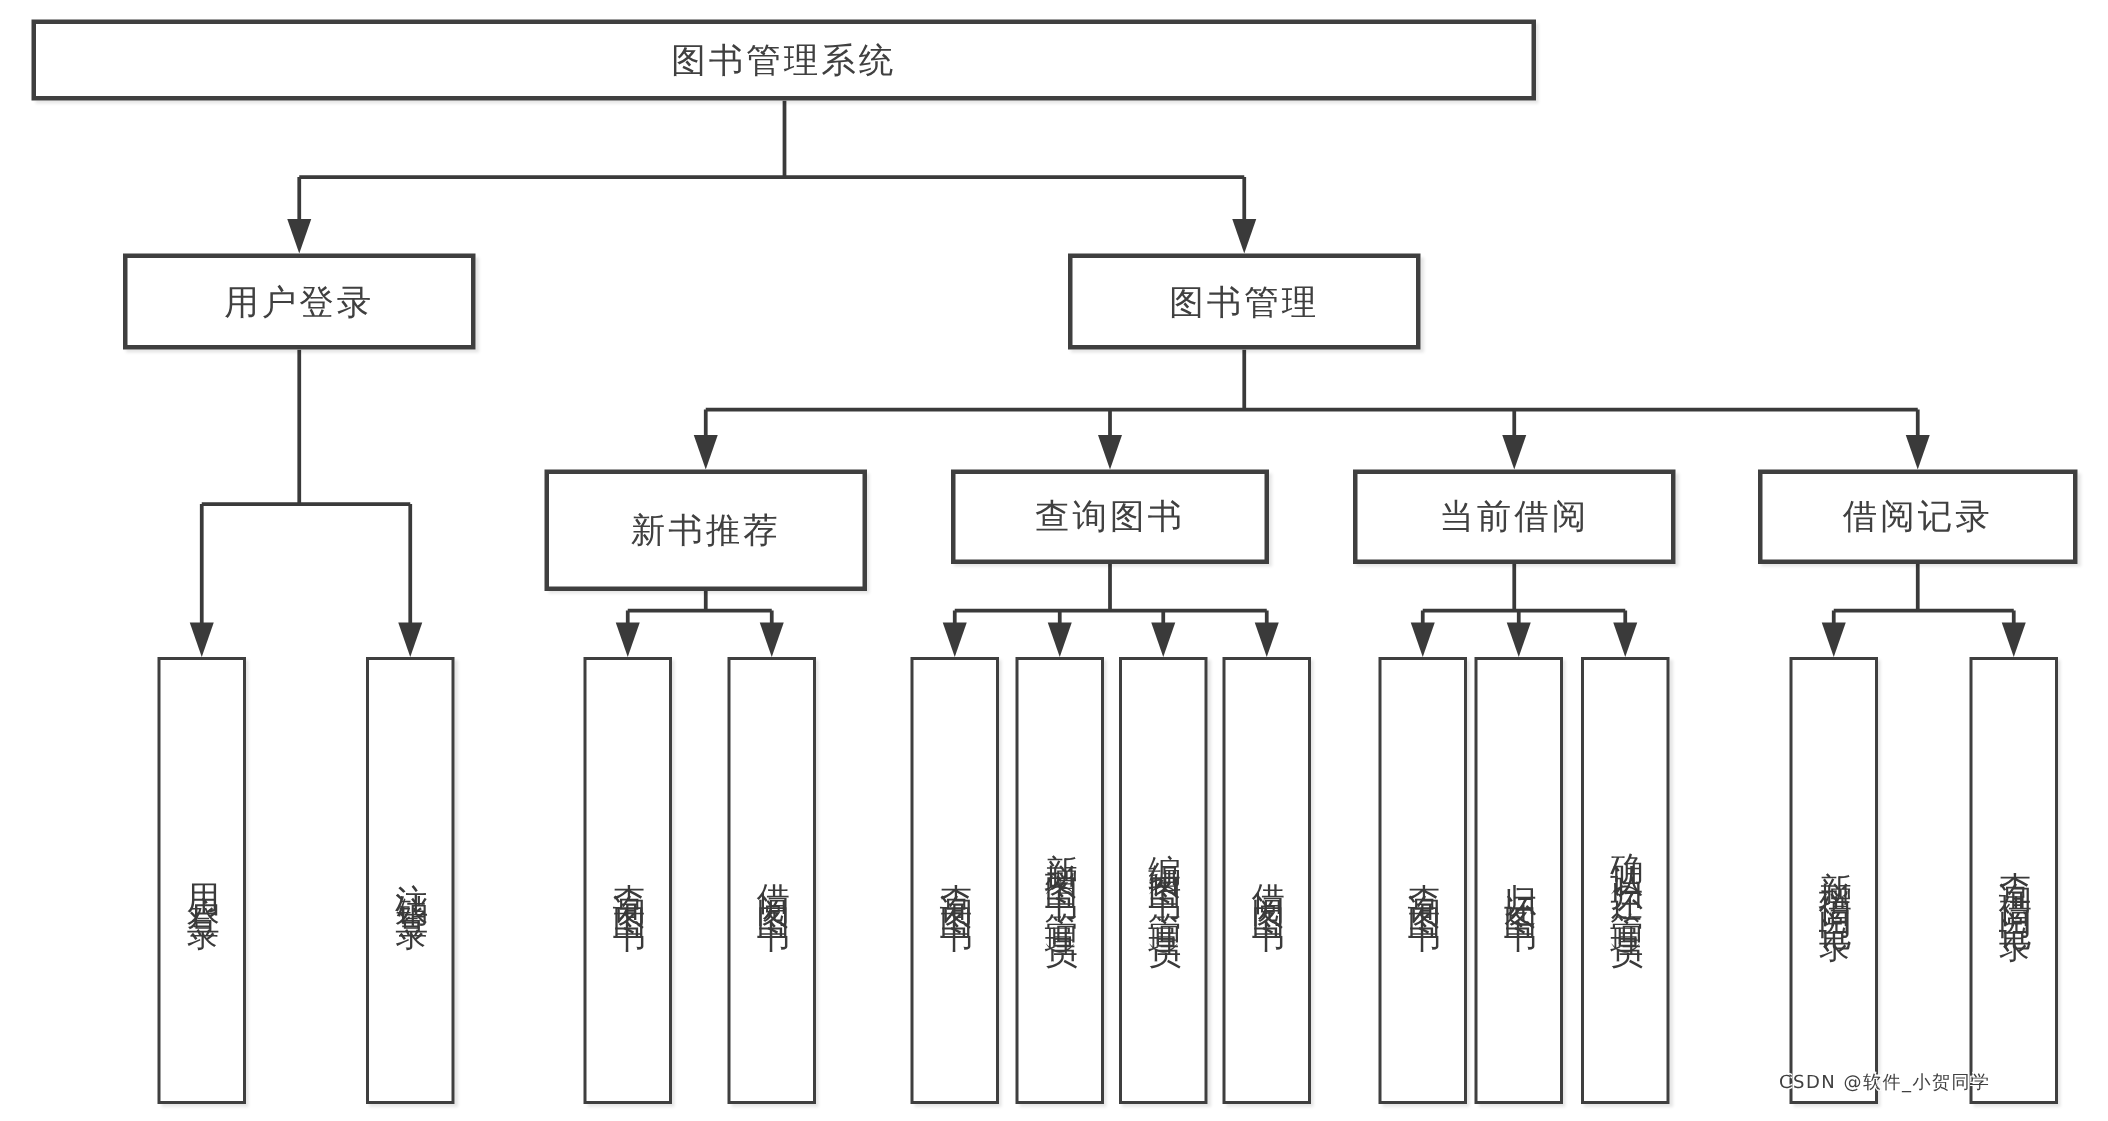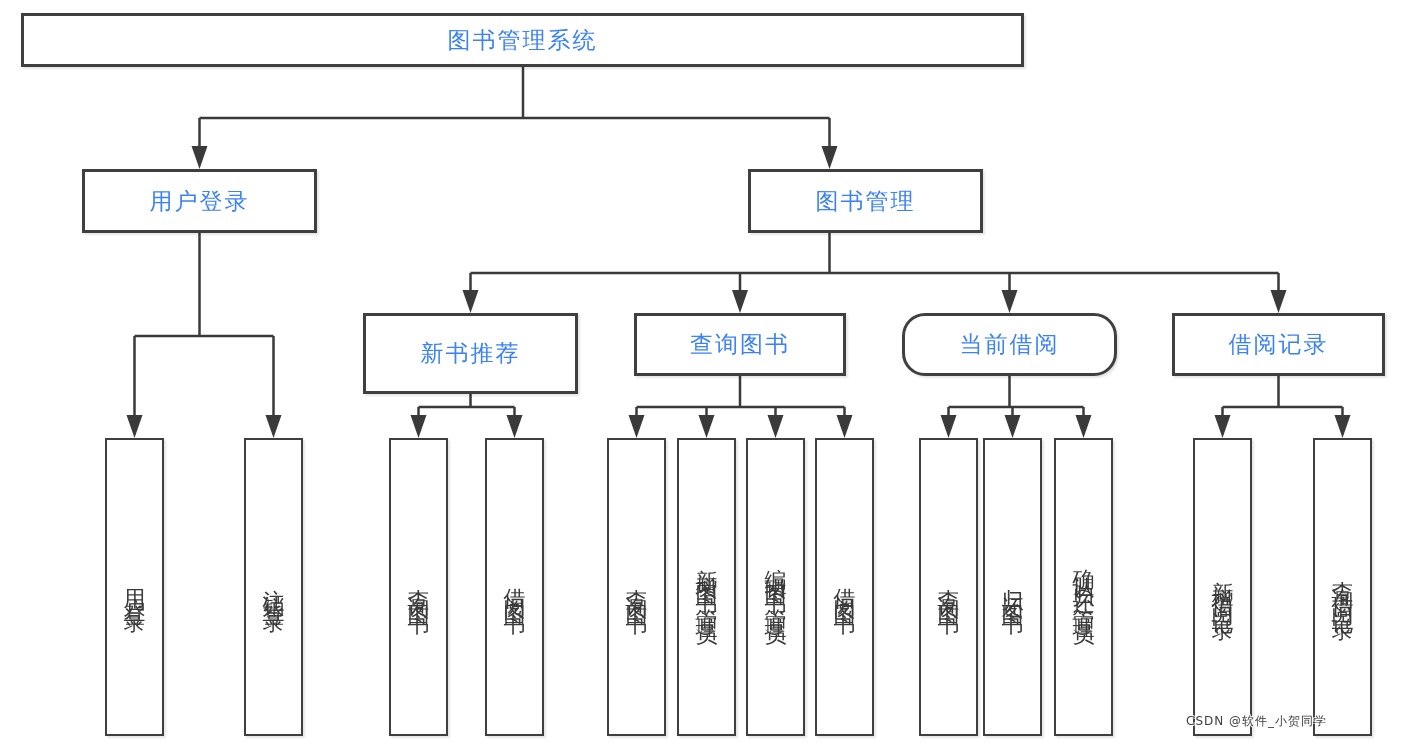--- a/index.html
+++ b/index.html
@@ -15,21 +15,21 @@
     position: absolute;
     left: 0; top: 0;
     width: 1405px; height: 747px;
     pointer-events: none;
   }
   .node {
     position: absolute;
     box-sizing: border-box;
     background: #ffffff;
     border: 3px solid #3f3f3f;
-    color: #3b82f6;
+    color: #404040;
     display: flex;
     align-items: center;
     justify-content: center;
     font-size: 23px;
     letter-spacing: 2px;
     box-shadow: 2px 2px 2px rgba(0,0,0,0.10);
     white-space: nowrap;
     z-index: 2;
   }
   .leaf {
@@ -106,25 +106,25 @@
     <polygon points="1075.5,415 1091.5,415 1083.5,438"></polygon>
 
     <path d="M1278.5 376 L1278.5 407 M1222.5 407 L1342.5 407 M1222.5 407 L1222.5 418 M1342.5 407 L1342.5 418"></path>
     <polygon points="1214.5,415 1230.5,415 1222.5,438"></polygon>
     <polygon points="1334.5,415 1350.5,415 1342.5,438"></polygon>
   </svg>
 
   <div class="node" style="left:21px; top:13px; width:1003px; height:54px;">图书管理系统</div>
 
   <div class="node" style="left:82px; top:169px; width:235px; height:64px;">用户登录</div>
-  <div class="node" style="left:712px; top:169px; width:235px; height:64px;margin-left:36px;">图书管理</div>
+  <div class="node" style="left:712px; top:169px; width:235px; height:64px;">图书管理</div>
 
   <div class="node" style="left:363px; top:313px; width:215px; height:81px;">新书推荐</div>
   <div class="node" style="left:634px; top:313px; width:212px; height:63px;">查询图书</div>
-  <div class="node" style="left:902px; top:313px; width:215px; height:63px;border-radius:23px;">当前借阅</div>
+  <div class="node" style="left:902px; top:313px; width:215px; height:63px;">当前借阅</div>
   <div class="node" style="left:1172px; top:313px; width:213px; height:63px;">借阅记录</div>
 
   <div class="leaf" style="left:105px;">
     <span>用户登录</span>
   </div>
   <div class="leaf" style="left:244px;">
     <span>注销登录</span>
   </div>
 
   <div class="leaf" style="left:389px;">

